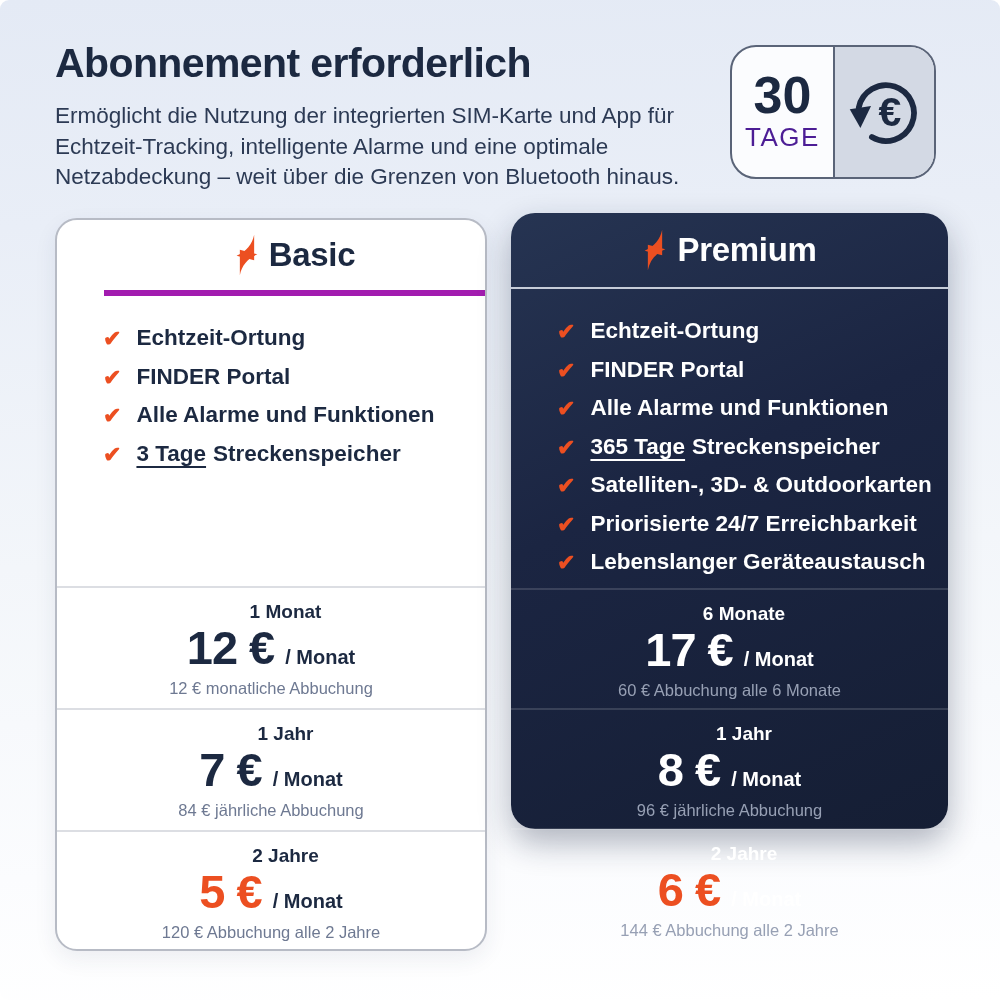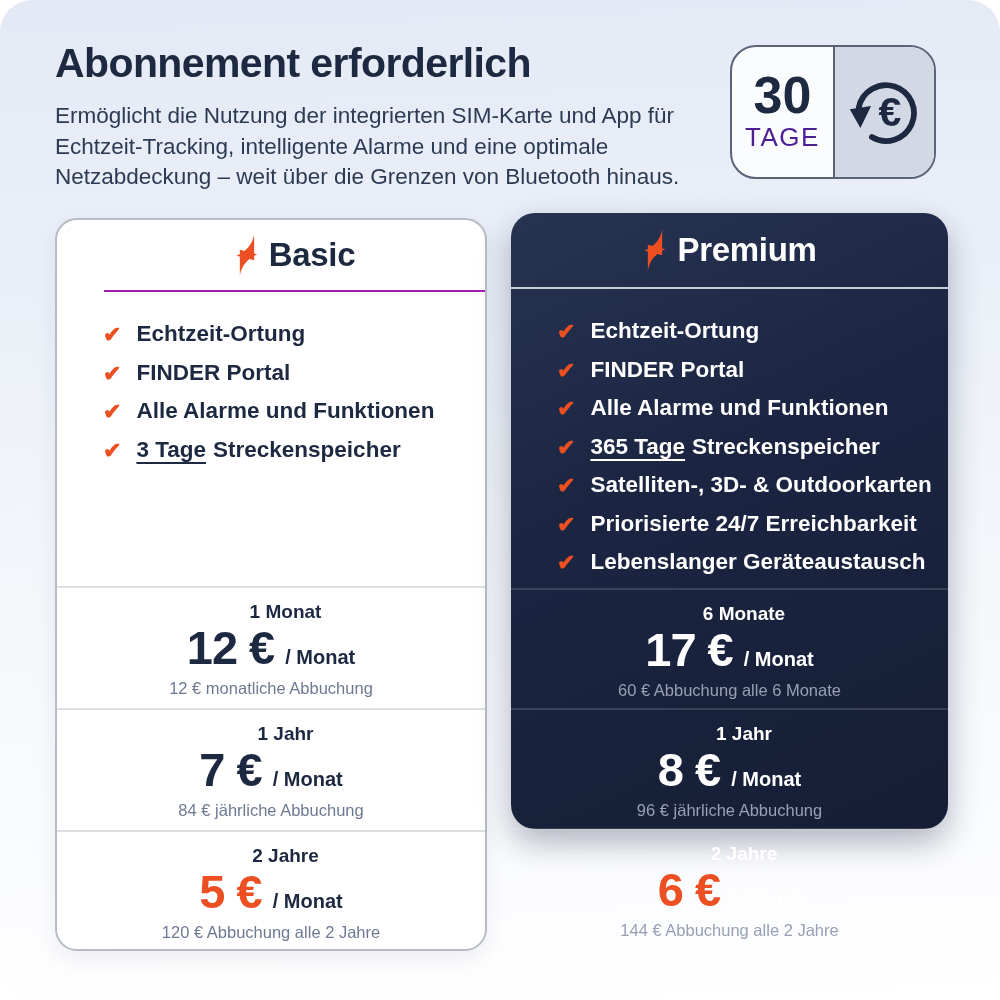--- a/index.html
+++ b/index.html
@@ -1,19 +1,19 @@
 <!DOCTYPE html>
 <html><head>
 <meta charset="utf-8">
 <style>
   html,body{margin:0;padding:0;background:#ffffff;}
   body{font-family:"Liberation Sans", sans-serif; -webkit-font-smoothing:antialiased;}
   .page{
     position:relative; width:1000px; height:1000px; margin:0 auto;
-    border-radius:32px; overflow:hidden;
+    border-radius:9px; overflow:hidden;
     background:linear-gradient(178deg,#e4eaf5 0%, #e9eef7 22%, #f3f6fa 55%, #fbfcfe 85%, #ffffff 100%);
   }
   
   .hdr{position:absolute; left:55px; top:40px; width:676px;}
   .hdr h1{
     margin:0; font-size:41px; font-weight:800; letter-spacing:-0.6px;
     color:#1c2941;
   }
   .hdr p{
     margin:14px 0 0 0; font-size:22.5px; line-height:1.36; font-weight:400;
@@ -40,21 +40,21 @@
     box-shadow:0 8px 22px rgba(40,55,90,0.08);
   }
   .card-premium{
     left:511px; top:213px; width:437px; height:616px;
     background:linear-gradient(155deg,#263452 0%, #1b2542 42%, #151e34 100%);
     border-radius:24px; box-shadow:0 14px 32px rgba(20,30,58,0.32);
   }
   .plan-header{
     display:flex; align-items:center; justify-content:center; gap:9px; flex:0 0 auto;
   }
-  .card-basic .plan-header{height:70px; border-bottom:2px solid #a21caf;margin-left:47px;}
+  .card-basic .plan-header{height:70px; border-bottom:6px solid #a21caf;margin-left:47px;}
   .card-premium .plan-header{height:74px; border-bottom:2px solid #c6ccd8;}
   .plan-name{font-size:33px; font-weight:800; letter-spacing:-0.3px;}
   .card-basic .plan-name{color:#1c2941;}
   .card-premium .plan-name{color:#ffffff;}
   .plan-logo{width:26px; height:46px; flex:0 0 auto;}
   
   .features{list-style:none; margin:0; padding:29px 16px 0 46px; flex:1 1 auto;}
   .features li{display:flex; align-items:baseline; gap:15px; margin-bottom:12px;}
   .feat-text, .feat-u{font-size:22.5px; font-weight:700; line-height:1.18;}
   .card-basic .feat-text, .card-basic .feat-u{color:#1c2941;}

